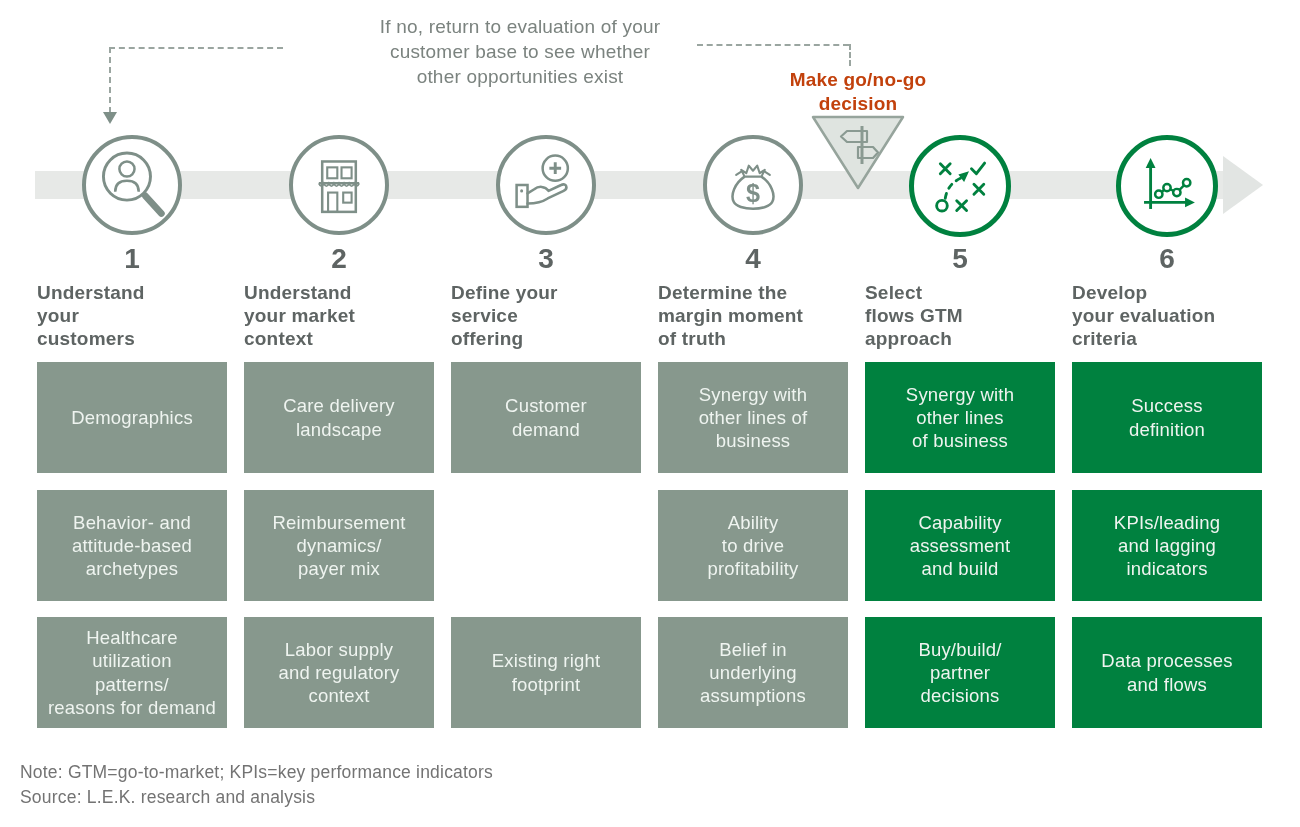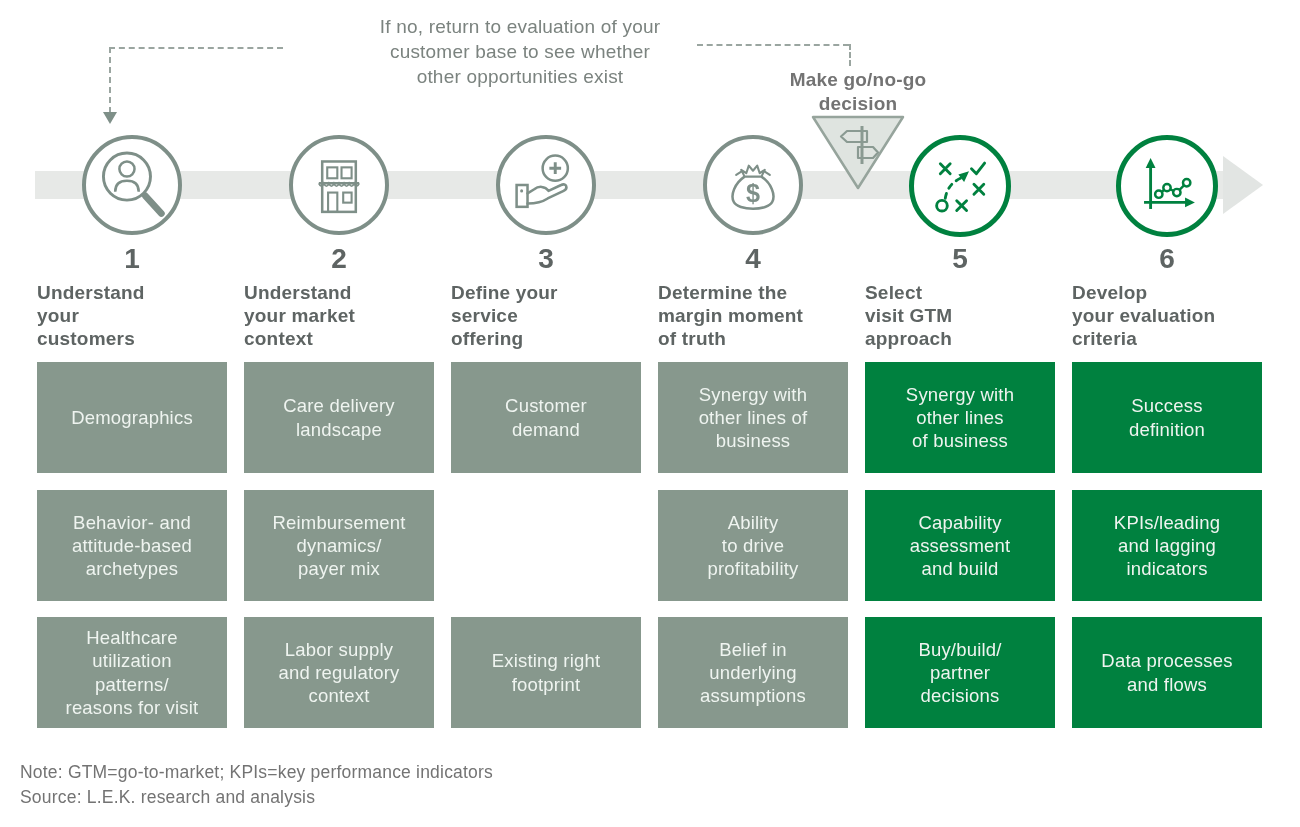--- a/index.html
+++ b/index.html
@@ -17,21 +17,21 @@
   .dash-v-left{position:absolute;left:109px;top:47px;height:66px;border-left:2px dashed #9AA5A0;}
   .arrow-down{
     position:absolute;left:103px;top:112px;width:0;height:0;
     border-left:7px solid transparent;border-right:7px solid transparent;
     border-top:12px solid #7E8F88;
   }
   .dash-h-right{position:absolute;left:697px;top:44px;width:152px;border-top:2px dashed #9AA5A0;}
   .dash-v-right{position:absolute;left:849px;top:44px;height:22px;border-left:2px dashed #9AA5A0;}
   .decision-label{
     position:absolute;left:758px;top:68px;width:200px;text-align:center;
-    font-size:19px;font-weight:bold;color:#737373;line-height:1.25;
+    font-size:19px;font-weight:bold;color:#c2410c;line-height:1.25;
     white-space:pre-line;letter-spacing:.2px;
   }
   .decision-triangle{position:absolute;left:810px;top:114px;z-index:3;}
   
   .band{position:absolute;left:35px;top:171px;width:1188px;height:28px;background:#E7E9E7;z-index:0;}
   .band-arrow{
     position:absolute;left:1223px;top:156px;width:0;height:0;z-index:0;
     border-top:29px solid transparent;border-bottom:29px solid transparent;
     border-left:40px solid #E2E5E3;
   }
@@ -110,21 +110,21 @@
     <div class="step-title">Understand
 your
 customers</div>
     <div class="box r1 sage-box">Demographics</div>
     <div class="box r2 sage-box">Behavior- and
 attitude-based
 archetypes</div>
     <div class="box r3 sage-box">Healthcare
 utilization
 patterns/
-reasons for visit</div>
+reasons for demand</div>
   </div>
 
   <div class="col c2">
     <div class="icon-circle sage-ring">
       <svg width="84" height="84" viewBox="0 0 100 100">
         <rect x="30" y="22" width="40" height="60" fill="none" stroke="#7E8F88" stroke-width="3"></rect>
         <rect x="36" y="29" width="12" height="13" fill="none" stroke="#7E8F88" stroke-width="2.5"></rect>
         <rect x="53" y="29" width="12" height="13" fill="none" stroke="#7E8F88" stroke-width="2.5"></rect>
         <path d="M26,48 h48" stroke="#7E8F88" stroke-width="3" fill="none"></path>
         <path d="M26,48 q3,7 6,0 q3,7 6,0 q3,7 6,0 q3,7 6,0 q3,7 6,0 q3,7 6,0 q3,7 6,0 q3,7 6,0" fill="none" stroke="#7E8F88" stroke-width="2"></path>
@@ -197,21 +197,21 @@
         <path d="M64,29 L70,35 L80,22" fill="none" stroke="#00813F" stroke-width="3.5" stroke-linecap="round" stroke-linejoin="round"></path>
         <path d="M67,48 L79,60 M79,48 L67,60" stroke="#00813F" stroke-width="3.5" stroke-linecap="round"></path>
         <path d="M46,68 L58,80 M58,68 L46,80" stroke="#00813F" stroke-width="3.5" stroke-linecap="round"></path>
         <circle cx="28" cy="74" r="6.5" fill="none" stroke="#00813F" stroke-width="3.5"></circle>
         <path d="M32,65 Q35,47 52,40" fill="none" stroke="#00813F" stroke-width="3.5" stroke-dasharray="6,7" stroke-linecap="round"></path>
         <polygon points="61,32 48,36 55,45" fill="#00813F"></polygon>
       </svg>
     </div>
     <div class="step-num">5</div>
     <div class="step-title">Select
-visit GTM
+flows GTM
 approach</div>
     <div class="box r1 green-box">Synergy with
 other lines
 of business</div>
     <div class="box r2 green-box">Capability
 assessment
 and build</div>
     <div class="box r3 green-box">Buy/build/
 partner
 decisions</div>

